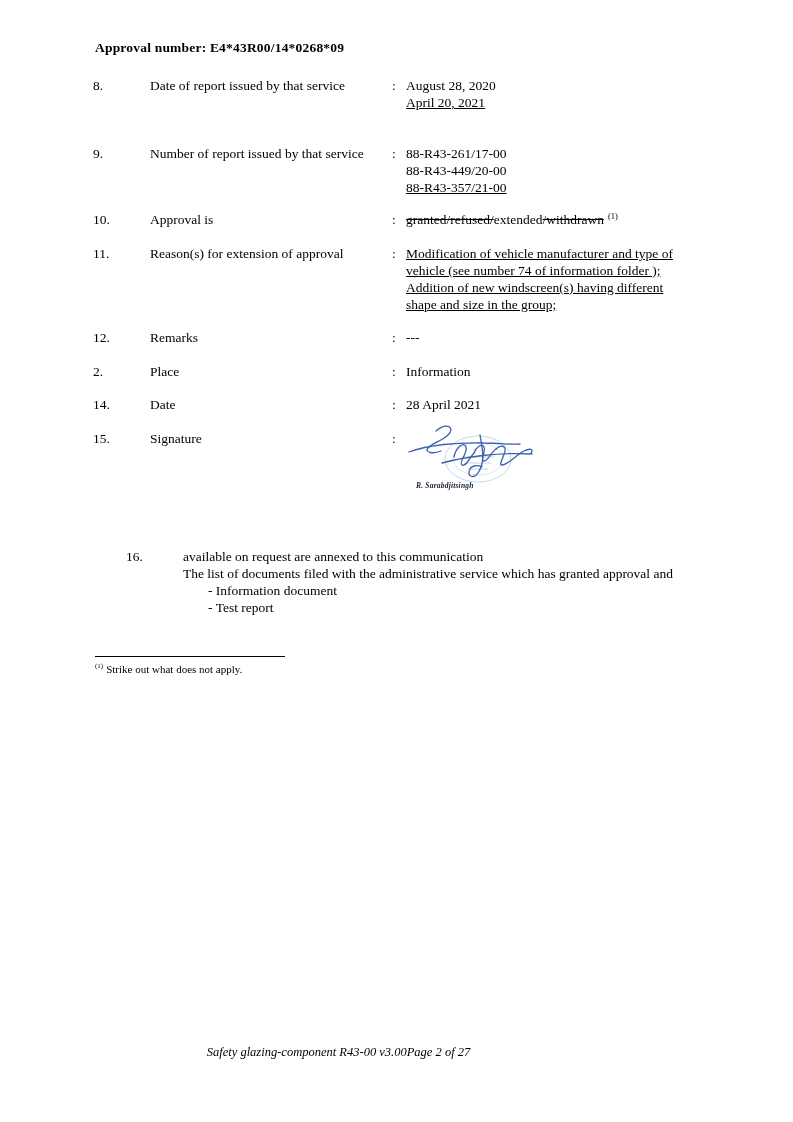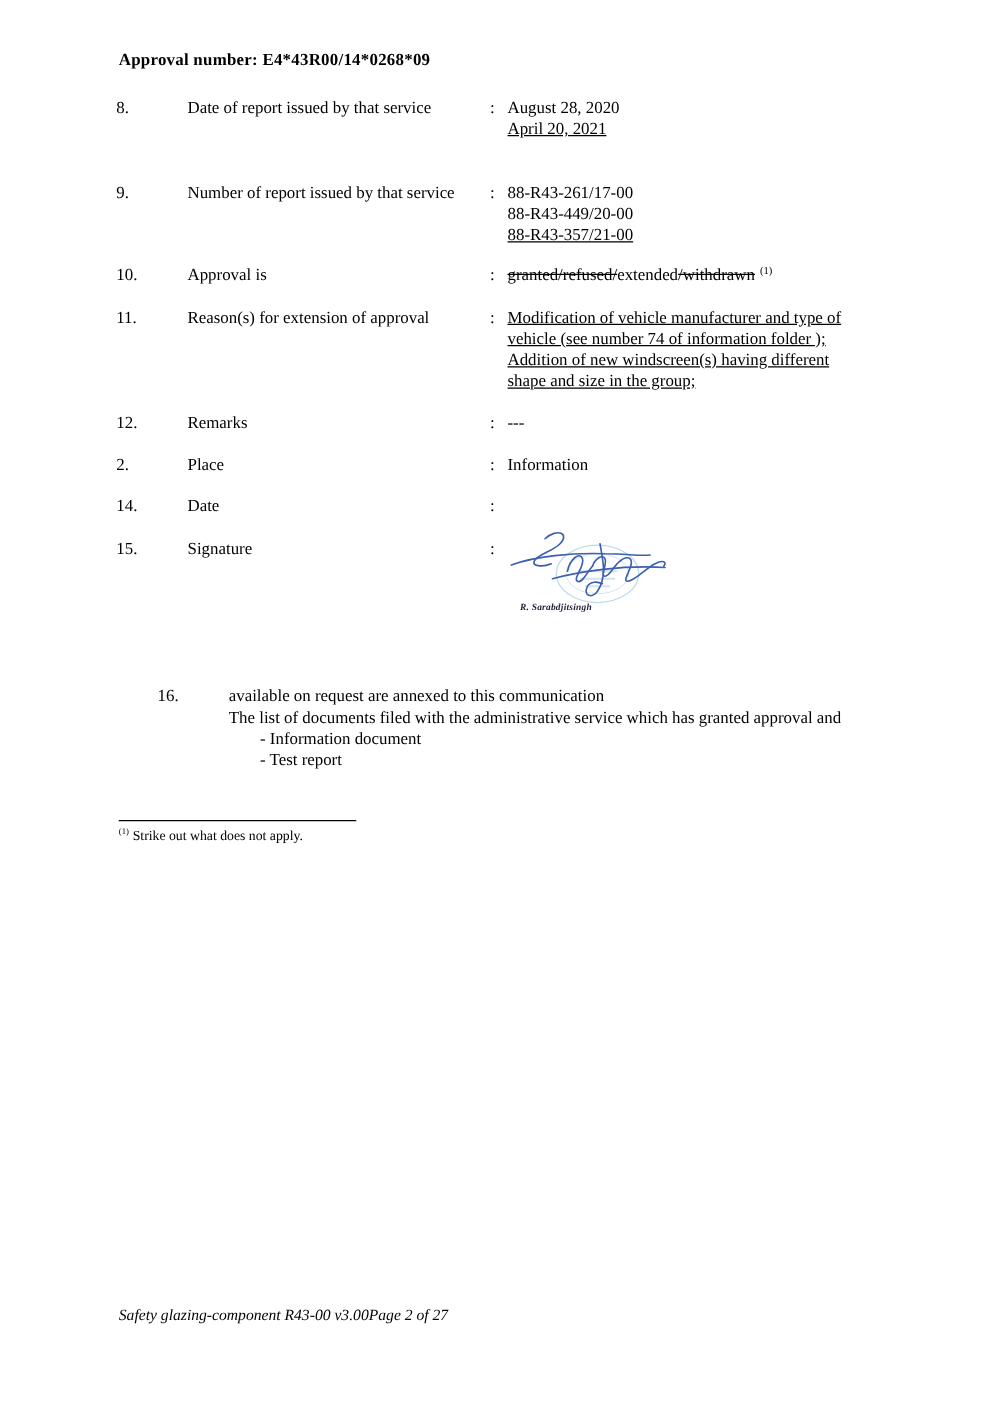--- a/index.html
+++ b/index.html
@@ -75,21 +75,21 @@
     vertical-align: super;
     line-height: 0;
   }
   .footnote .ftext { margin-left: 3px; }
   .footer {
     position: absolute;
     left: 95px;
     right: 95px;
     top: 1044px;
     display: flex;
-    justify-content: flex-start;
+    justify-content: center;
     font-style: italic;
     font-size: 12.5px;
   }
 </style>
 </head>
 <body>
 
 <div class="page">
 
   <div class="header">Approval number: E4*43R00/14*0268*09</div>
@@ -145,20 +145,23 @@
       <div class="label">Place</div>
       <div class="colon">:</div>
       <div class="value">
         <div class="vline">Information</div>
       </div>
     </div>
   <div class="item" style="top:396px">
       <div class="num">14.</div>
       <div class="label">Date</div>
       <div class="colon">:</div>
+      <div class="value">
+        <div class="vline">28 April 2021</div>
+      </div>
     </div>
   <div class="item" style="top:430px">
       <div class="num">15.</div>
       <div class="label">Signature</div>
       <div class="colon">:</div>
       <div class="value">
   <div class="sig-block">
     <svg width="140" height="62" viewBox="0 0 140 62" xmlns="http://www.w3.org/2000/svg">
 
       <g stroke="#a9cfe3" fill="none" opacity="0.75">

